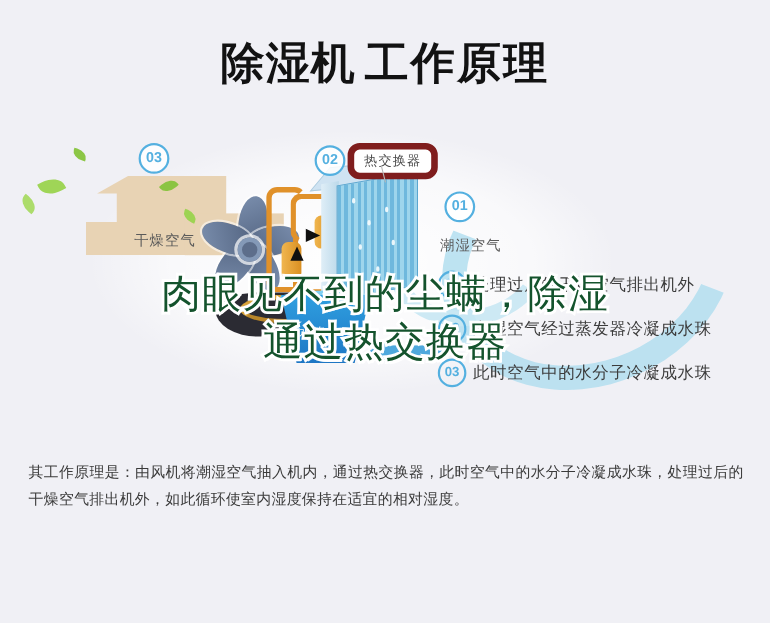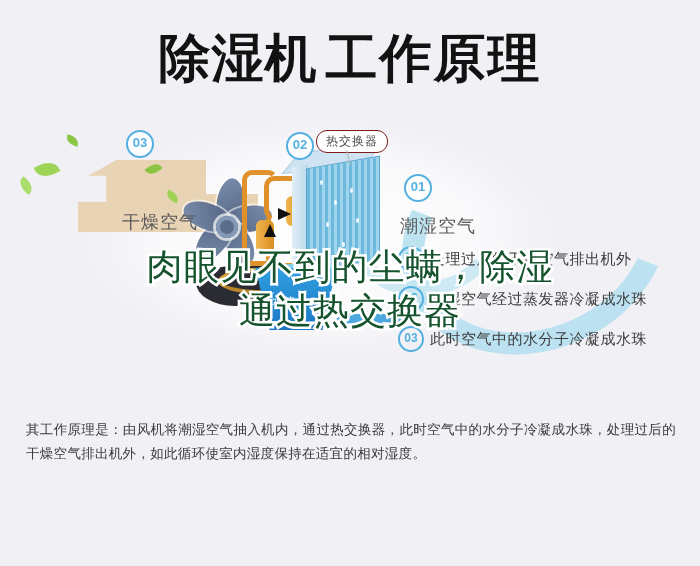--- a/index.html
+++ b/index.html
@@ -25,21 +25,21 @@
   .title-bar {
     position: absolute;
     left: 0;
     top: 28px;
     width: 700px;
     text-align: center;
     white-space: nowrap;
   }
   .title-a, .title-b {
     display: inline-block;
-    font-size: 52px;
+    font-size: 40px;
     line-height: 60px;
     font-weight: 700;
     color: #121212;
     letter-spacing: 1px;
     vertical-align: middle;
   }
   .title-b {
     letter-spacing: 2px;
     margin-left: 8px;
   }
@@ -287,33 +287,33 @@
     line-height: 22px;
     text-align: center;
     background: rgba(255,255,255,.85);
   }
   .badge.b-03 { left: 126px; top: 12px; }
   .badge.b-02 { left: 286px; top: 14px; }
   .badge.b-01 { left: 404px; top: 56px; }
 
   .lab {
     position: absolute;
-    font-size: 18px;
+    font-size: 13px;
     color: #5a5a5a;
     letter-spacing: 1px;
     white-space: nowrap;
   }
   .lab.dry   { left: 122px; top: 92px; }
   .lab.humid { left: 400px; top: 96px; }
 
   .callout {
     position: absolute;
     left: 316px; top: 12px;
     padding: 2px 9px;
-    border: 1px solid #7f1d1d;
+    border: 6px solid #7f1d1d;
     border-radius: 11px;
     background: #ffffff;
     font-size: 12px;
     color: #4a4a4a;
     letter-spacing: 1px;
     white-space: nowrap;
   }
   .callout-leg {
     position: absolute;
     left: 348px; top: 32px;

